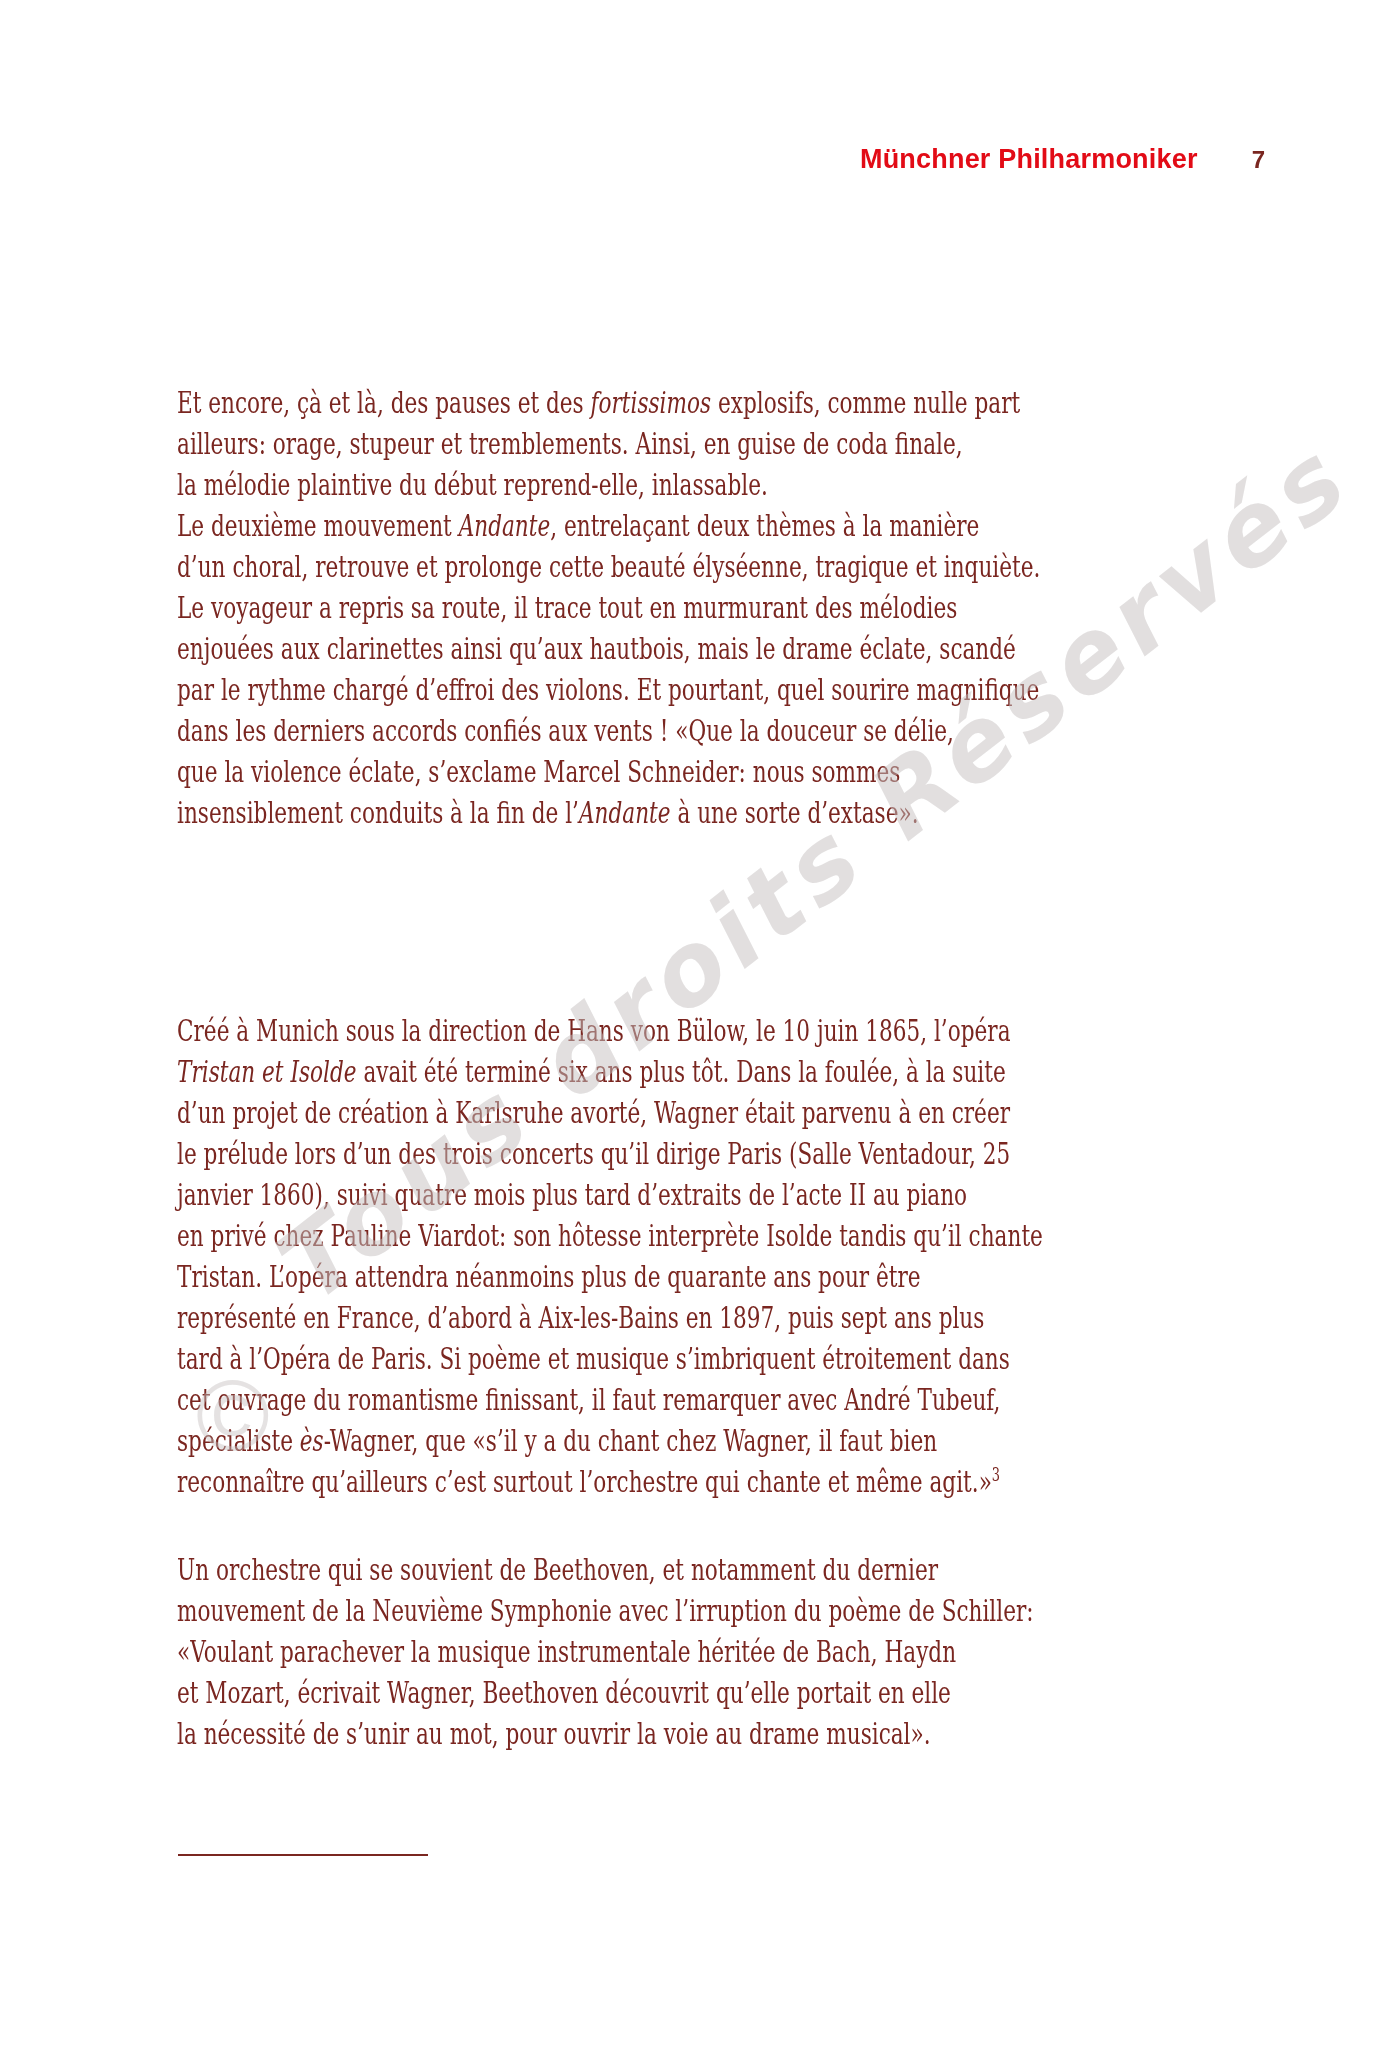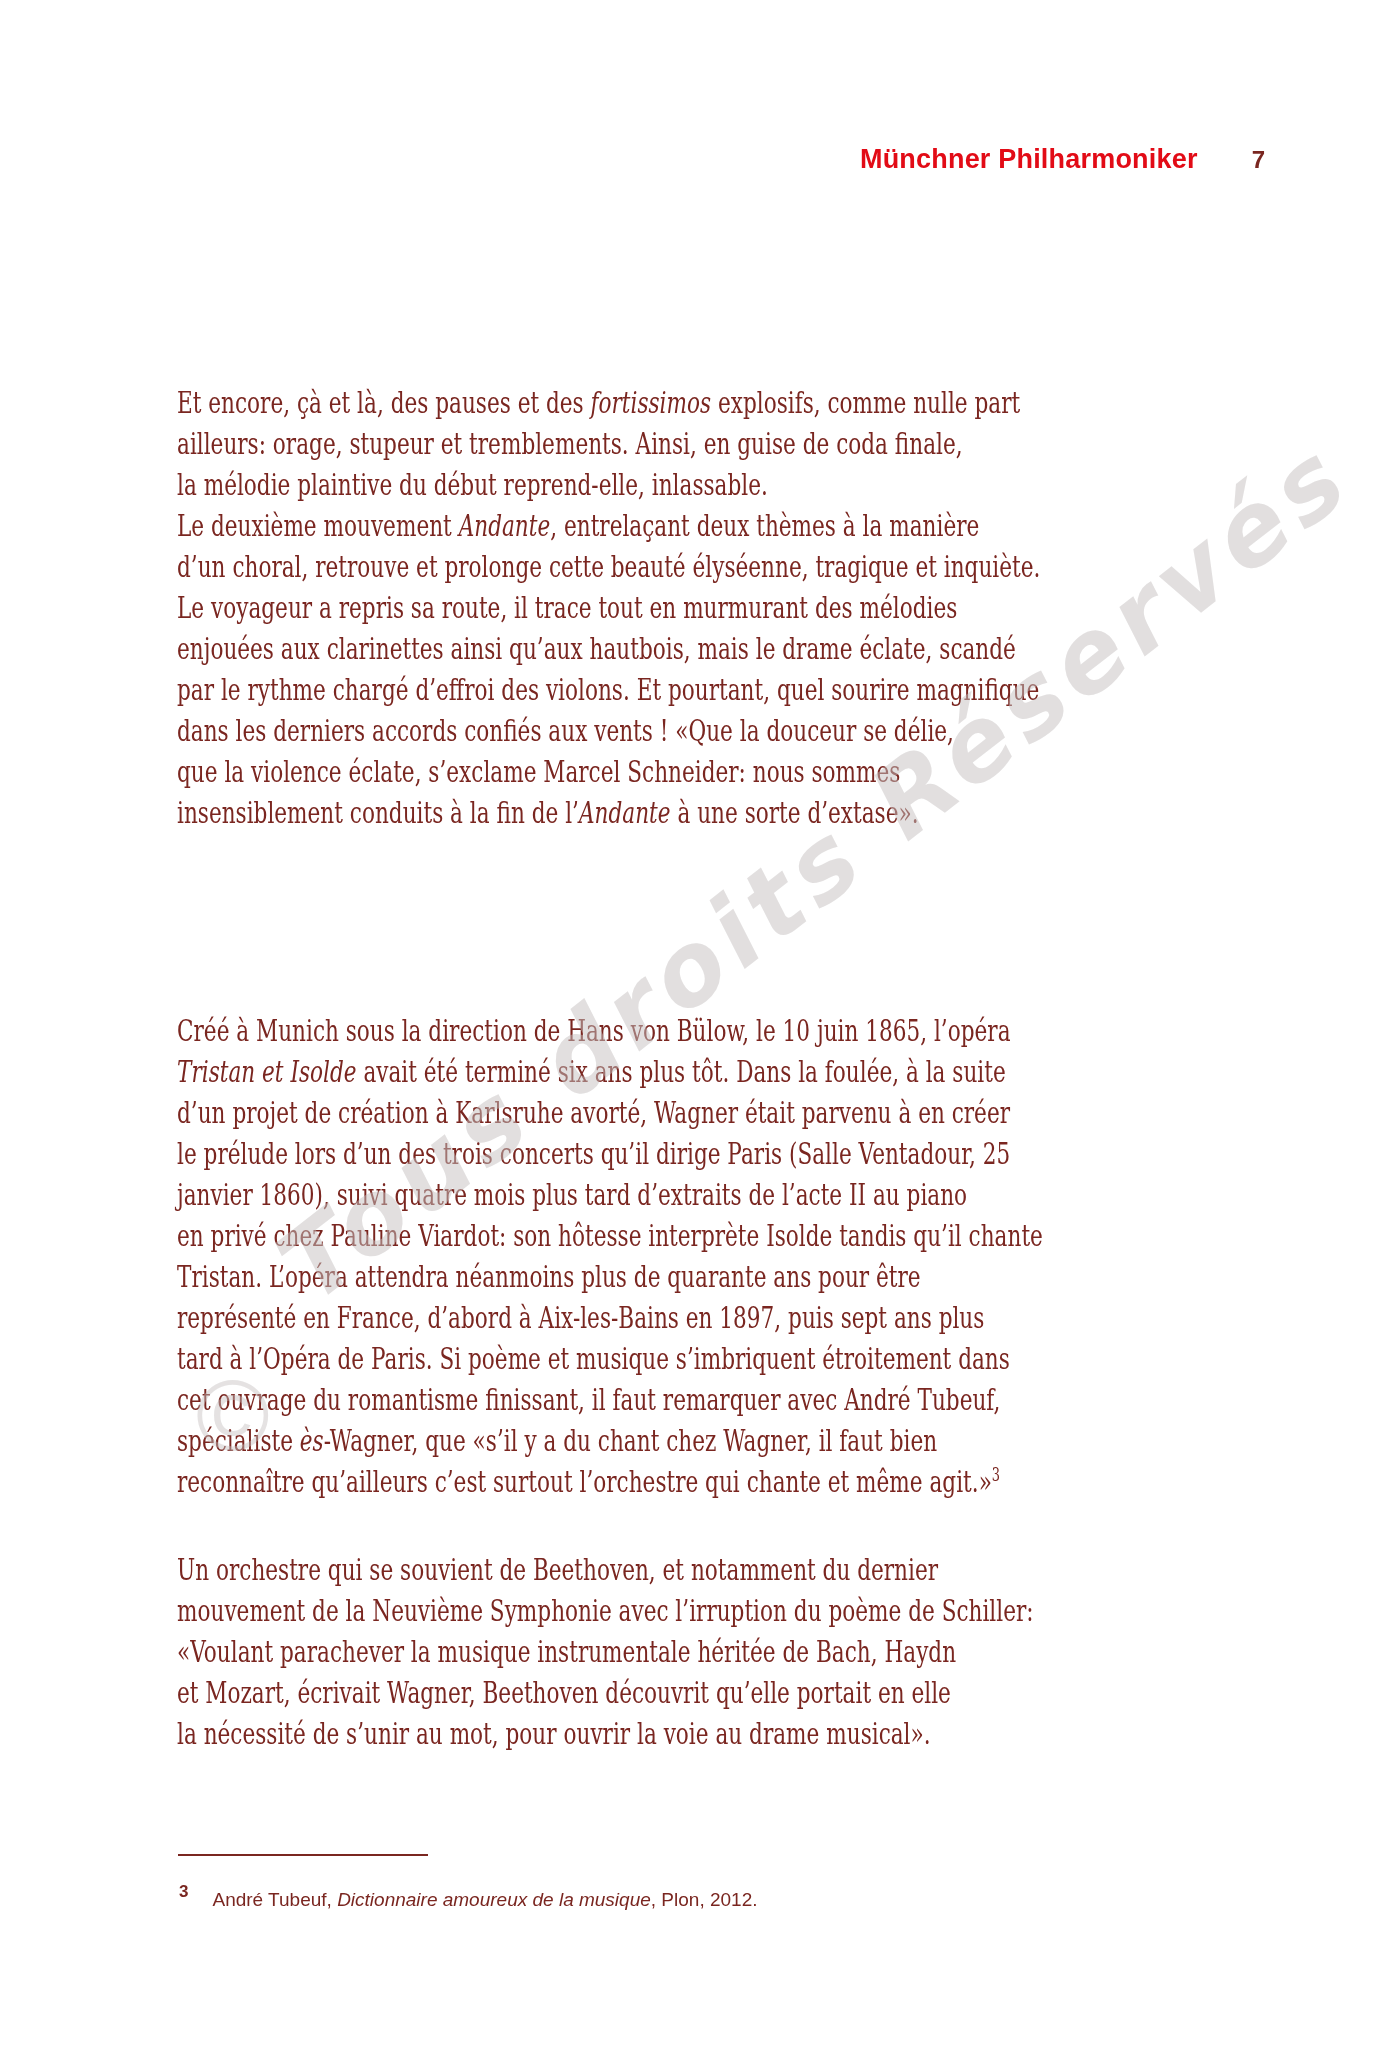--- a/index.html
+++ b/index.html
@@ -101,21 +101,18 @@
   <div class="para p3">
       <div class="line"><span>Un orchestre qui se souvient de Beethoven, et notamment du dernier</span></div>
       <div class="line"><span>mouvement de la Neuvième Symphonie avec l’irruption du poème de Schiller:</span></div>
       <div class="line"><span>«Voulant parachever la musique instrumentale héritée de Bach, Haydn</span></div>
       <div class="line"><span>et Mozart, écrivait Wagner, Beethoven découvrit qu’elle portait en elle</span></div>
       <div class="line"><span>la nécessité de s’unir au mot, pour ouvrir la voie au drame musical».</span></div>
     </div>
 
   <div class="footnote-rule"></div>
 
-  <div class="footnote">
-    <span class="fn-marker">3</span><span class="fn-text"><div class="line"><span>André Tubeuf, </span><span class="it">Dictionnaire amoureux de la musique</span><span>, Plon, 2012.</span></div></span>
-  </div>
 
   <div class="watermark">Tous droits Réservés</div>
 
   <div class="copyright-mark">©</div>
 
 </div>
 
 </body></html>

